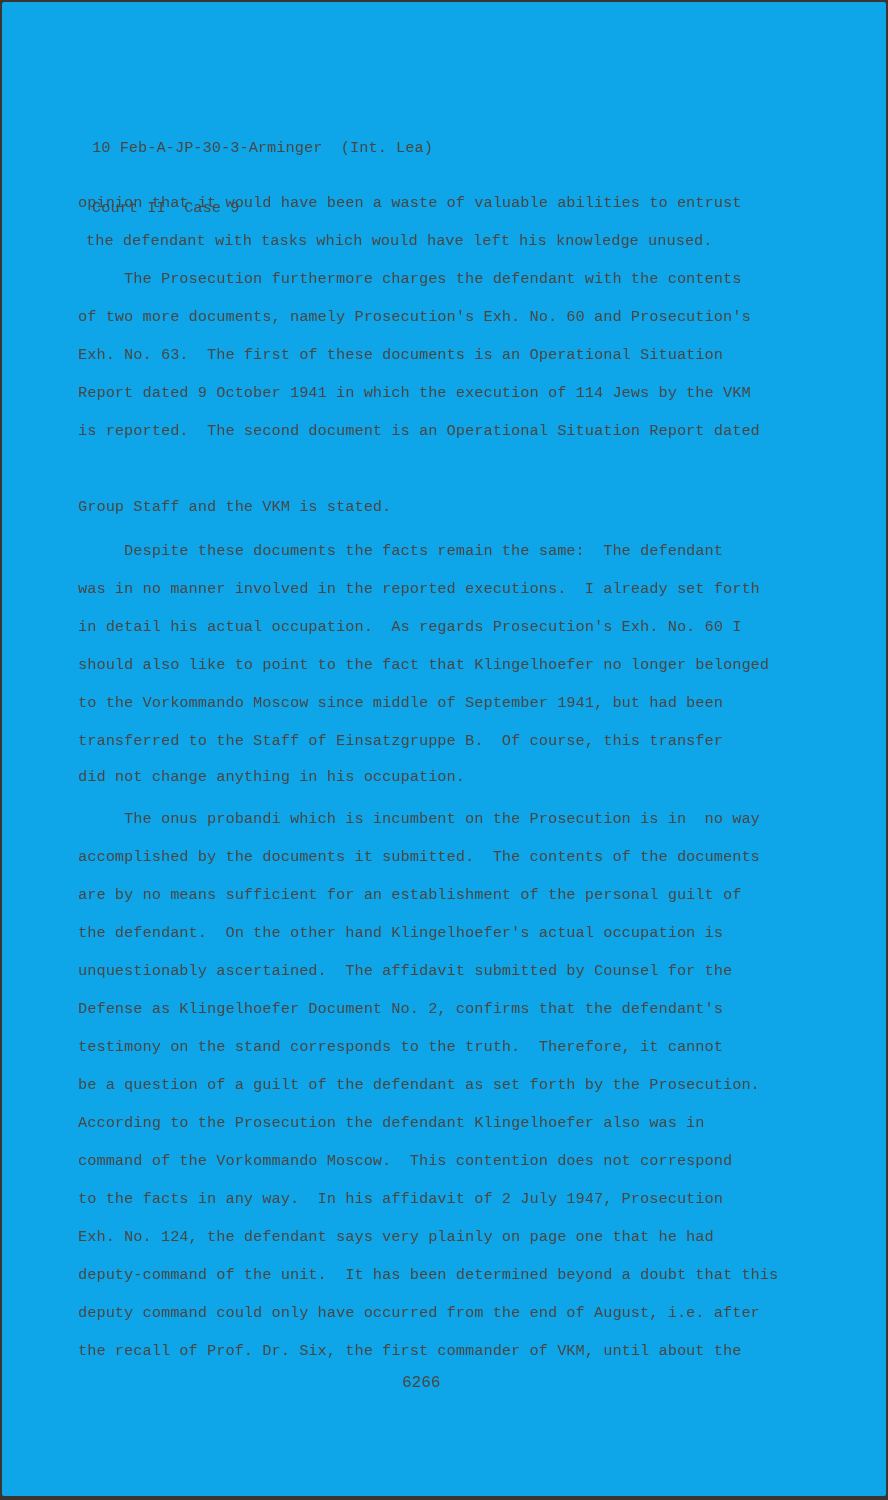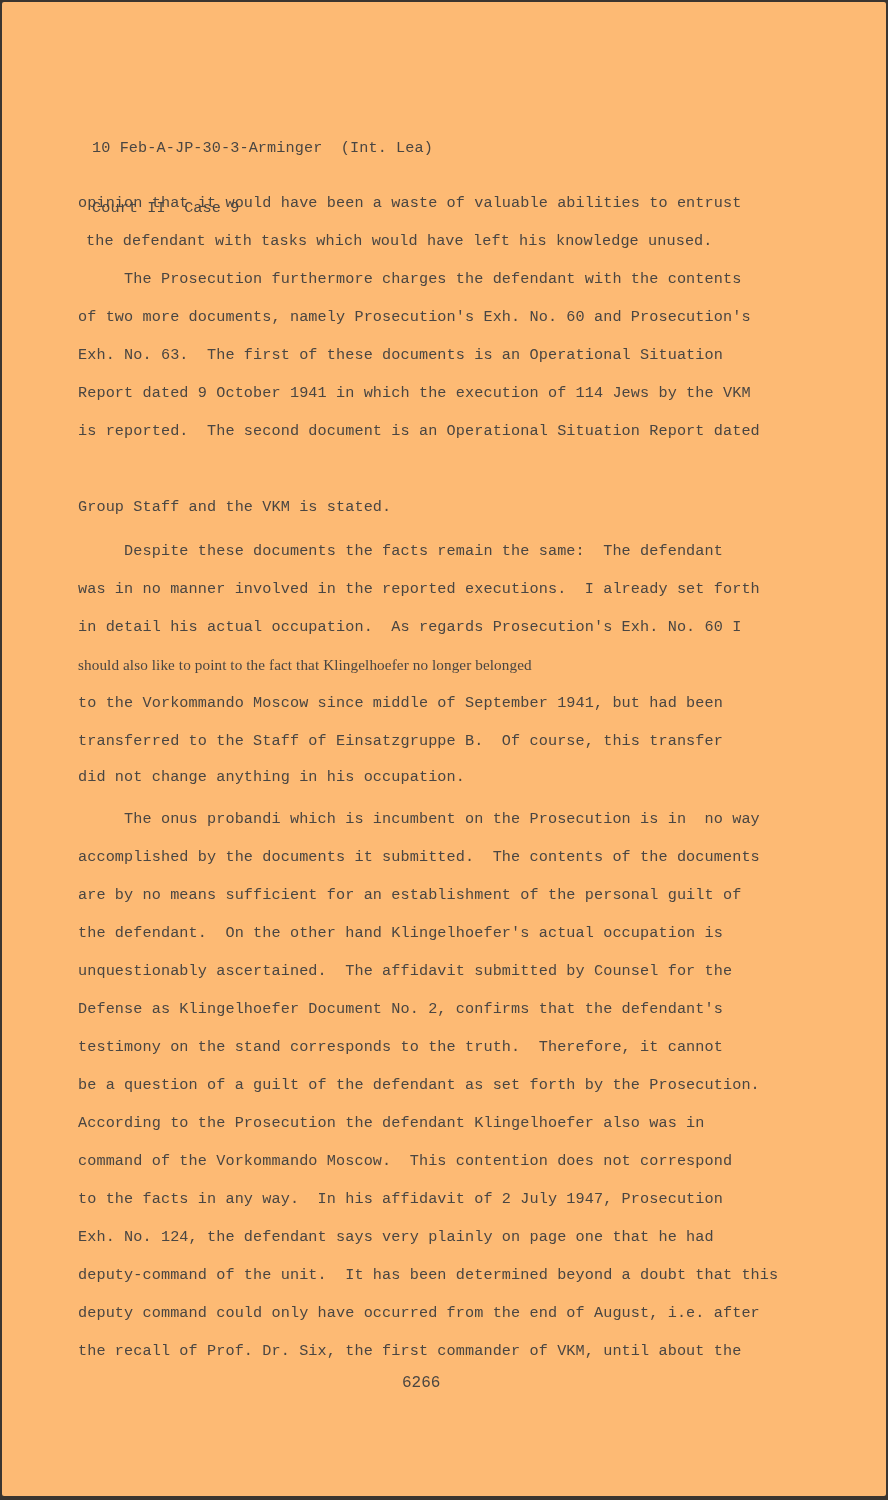--- a/index.html
+++ b/index.html
@@ -12,21 +12,21 @@
       height: 1500px;
       position: relative;
       overflow: hidden;
     }
     .page {
       position: absolute;
       left: 2px;
       top: 2px;
       width: 884px;
       height: 1494px;
-      background: #fdba74;
+      background: #0ea5e9;
       border-radius: 2px;
     }
     .mono {
       font-family: "Liberation Mono", "DejaVu Sans Mono", monospace;
       color: #4a4642;
       font-size: 15.2px;
       letter-spacing: 0.1px;
       white-space: pre;
       position: absolute;
     }
@@ -64,21 +64,21 @@
     <div class="line" style="top:230px;margin-left:8px;">the defendant with tasks which would have left his knowledge unused.</div>
     <div class="line" style="top:268px;">     The Prosecution furthermore charges the defendant with the contents</div>
     <div class="line" style="top:306px;">of two more documents, namely Prosecution's Exh. No. 60 and Prosecution's</div>
     <div class="line" style="top:344px;">Exh. No. 63.  The first of these documents is an Operational Situation</div>
     <div class="line" style="top:382px;">Report dated 9 October 1941 in which the execution of 114 Jews by the VKM</div>
     <div class="line" style="top:420px;">is reported.  The second document is an Operational Situation Report dated</div>
     <div class="line" style="top:496px;">Group Staff and the VKM is stated.</div>
     <div class="line" style="top:540px;">     Despite these documents the facts remain the same:  The defendant</div>
     <div class="line" style="top:578px;">was in no manner involved in the reported executions.  I already set forth</div>
     <div class="line" style="top:616px;">in detail his actual occupation.  As regards Prosecution's Exh. No. 60 I</div>
-    <div class="line" style="top:654px;font-family:Liberation Serif, serif;">should also like to point to the fact that Klingelhoefer no longer belonged</div>
+    <div class="line" style="top:654px;">should also like to point to the fact that Klingelhoefer no longer belonged</div>
     <div class="line" style="top:692px;">to the Vorkommando Moscow since middle of September 1941, but had been</div>
     <div class="line" style="top:730px;">transferred to the Staff of Einsatzgruppe B.  Of course, this transfer</div>
     <div class="line" style="top:766px;">did not change anything in his occupation.</div>
     <div class="line" style="top:808px;">     The onus probandi which is incumbent on the Prosecution is in  no way</div>
     <div class="line" style="top:846px;">accomplished by the documents it submitted.  The contents of the documents</div>
     <div class="line" style="top:884px;">are by no means sufficient for an establishment of the personal guilt of</div>
     <div class="line" style="top:922px;">the defendant.  On the other hand Klingelhoefer's actual occupation is</div>
     <div class="line" style="top:960px;">unquestionably ascertained.  The affidavit submitted by Counsel for the</div>
     <div class="line" style="top:998px;">Defense as Klingelhoefer Document No. 2, confirms that the defendant's</div>
     <div class="line" style="top:1036px;">testimony on the stand corresponds to the truth.  Therefore, it cannot</div>

